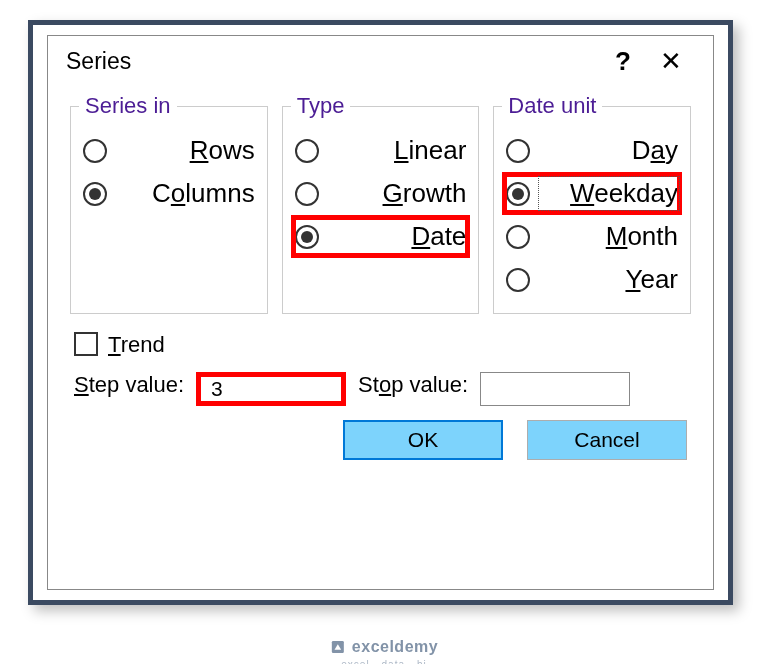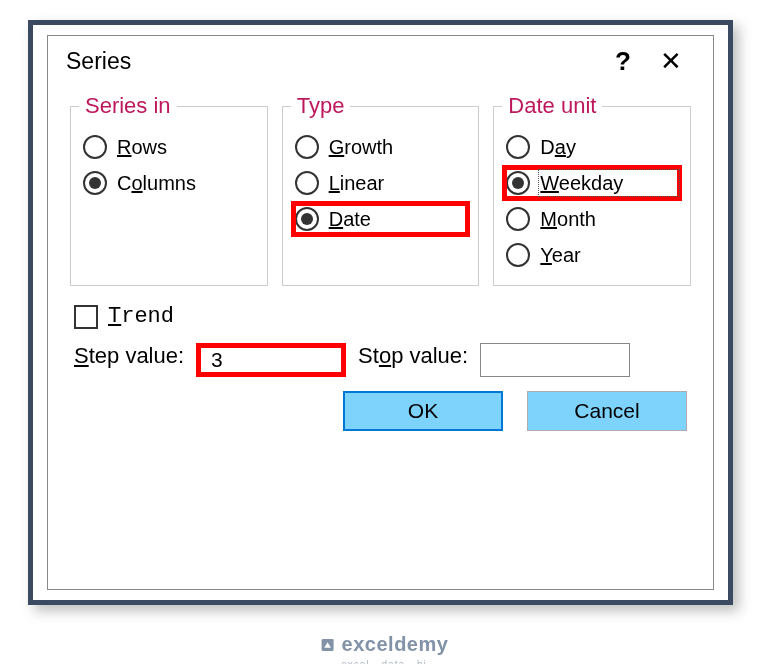--- a/index.html
+++ b/index.html
@@ -70,29 +70,30 @@
     fieldset {
       border: 1px solid #ccc;
       padding: 10px 8px 12px 8px;
       flex: 1 1 0;
       min-width: 0;
       margin: 0;
     }
     legend {
       font-size: 22px;
       padding: 0 6px;
-      color: #be185d;
+      color: #4c1d95;
     }
     .radio-row {
       display: flex;
       align-items: center;
       gap: 10px;
       padding: 6px 4px;
-      font-size: 20px;
+      font-size: 26px;
       position: relative;
+      justify-content: space-between;
     }
     .radio {
       width: 24px;
       height: 24px;
       border: 2px solid #333;
       border-radius: 50%;
       display: inline-flex;
       align-items: center;
       justify-content: center;
       flex-shrink: 0;
@@ -117,25 +118,24 @@
       position: absolute;
       left: 36px;
       right: 2px;
       top: 4px;
       bottom: 4px;
       border: 1px dotted #555;
       pointer-events: none;
     }
     .trend-row {
       display: flex;
-      align-items: center;
+      align-items: flex-start;
       gap: 10px;
       font-size: 22px;
       padding: 4px 4px 10px 4px;
-      font-family: Liberation Mono, monospace;
     }
     .checkbox {
       width: 24px;
       height: 24px;
       border: 2px solid #333;
       background: #fff;
       flex-shrink: 0;
     }
     .value-row {
       display: flex;
@@ -176,21 +176,21 @@
       margin-left: 6px;
     }
     .btn-primary {
       border: 2px solid #0078d7;
     }
     .watermark {
       position: absolute;
       bottom: 8px;
       left: 50%;
       transform: translateX(-50%);
-      font-size: 20px;
+      font-size: 16px;
       color: #8293a8;
       font-weight: 600;
       letter-spacing: 0.5px;
       display: flex;
       align-items: center;
       gap: 6px;
       justify-content: center;
     }
     .watermark-sub {
       position: absolute;
@@ -228,25 +228,25 @@
           <div class="radio-row">
             <span class="radio checked"></span>
             <span><span>C</span><span class="underline-first">o</span><span>lumns</span></span>
           </div>
         </fieldset>
 
         <fieldset>
           <legend>Type</legend>
           <div class="radio-row">
             <span class="radio"></span>
+            <span><span></span><span class="underline-first">L</span><span>inear</span></span>
+          </div>
+          <div class="radio-row">
+            <span class="radio"></span>
             <span><span></span><span class="underline-first">G</span><span>rowth</span></span>
-          </div>
-          <div class="radio-row">
-            <span class="radio"></span>
-            <span><span></span><span class="underline-first">L</span><span>inear</span></span>
           </div>
           <div class="radio-row" style="position:relative;">
             <span class="highlight-box" style="top:0;left:0;right:0;bottom:0;"></span>
             <span class="radio checked"></span>
             <span><span></span><span class="underline-first">D</span><span>ate</span></span>
           </div>
         </fieldset>
 
         <fieldset>
           <legend>Date unit</legend>

